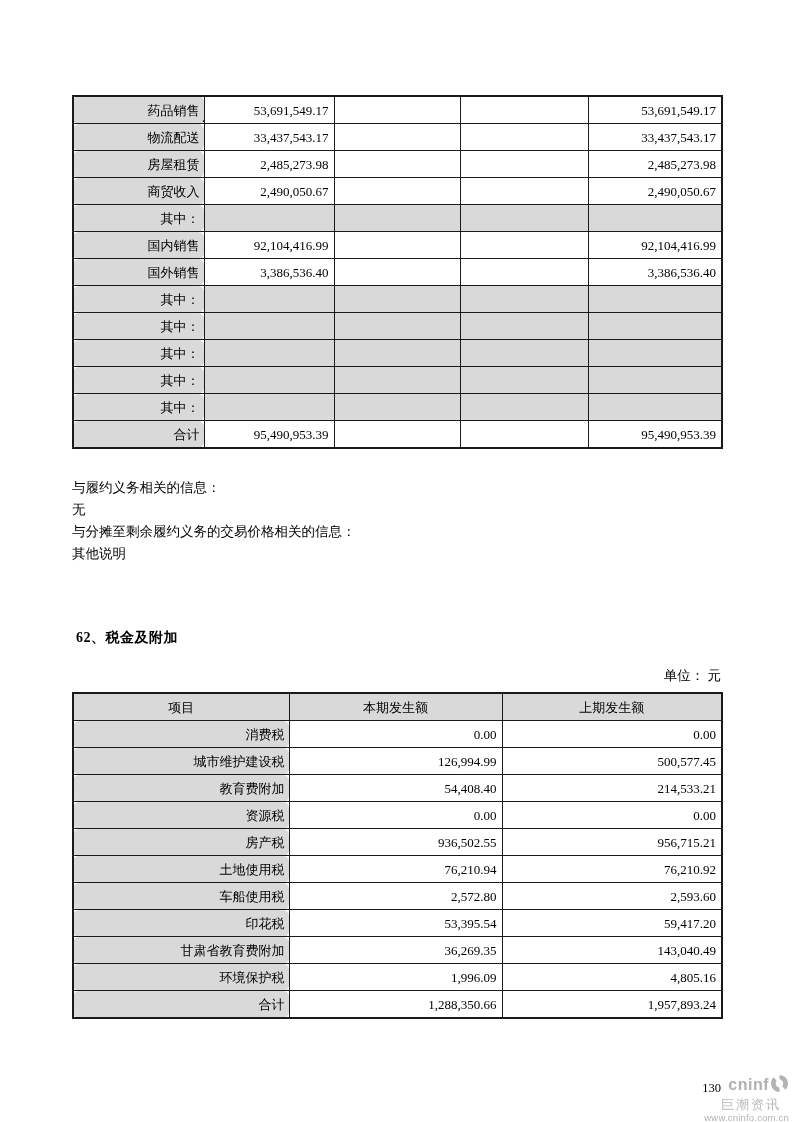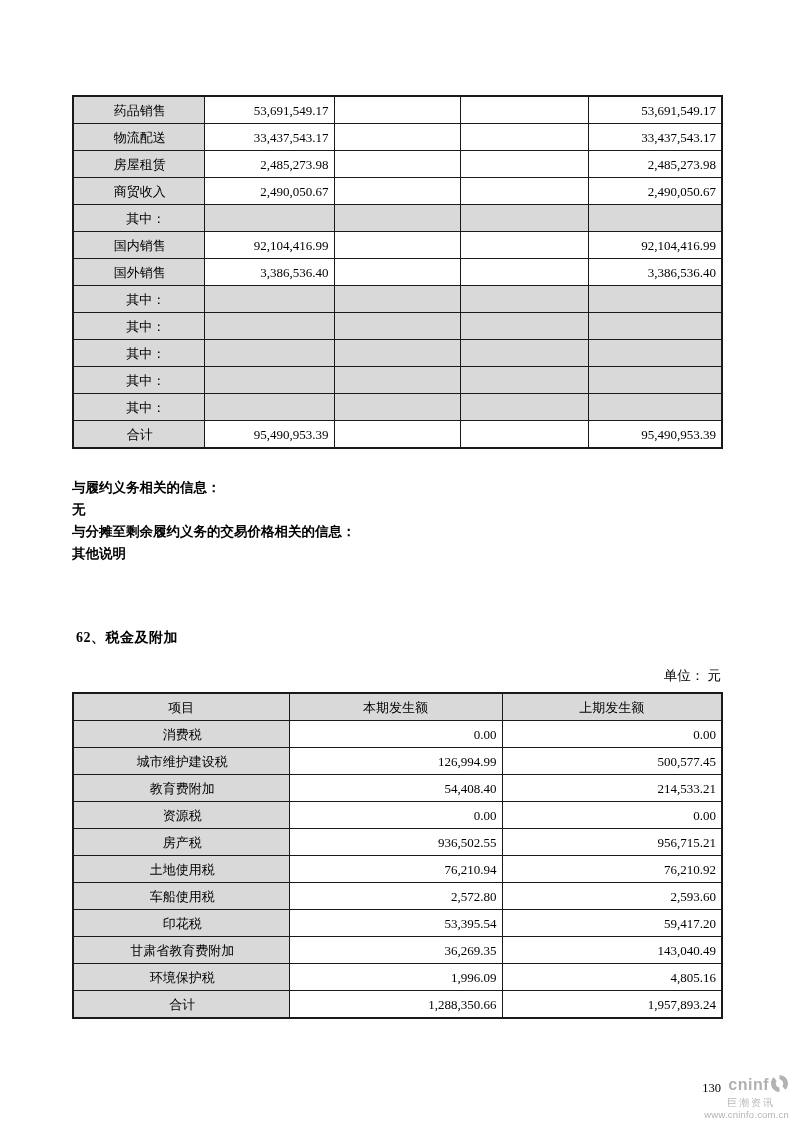--- a/index.html
+++ b/index.html
@@ -37,32 +37,31 @@
     border: 1px solid #1a1a1a;
     font-size: 13px;
     font-weight: 400;
     height: 26px;
     padding: 0 4px;
     overflow: hidden;
     white-space: nowrap;
     line-height: 1;
   }
   .revenue-table { position: absolute; left: 72px; top: 95px; }
-  .label-cell { background: #d9d9d9; text-align: center; padding-left: 6px !important; }
+  .label-cell { background: #d9d9d9; text-align: right; padding-left: 6px !important; border-radius: 6px; }
   .num-cell { text-align: right; background: #ffffff; padding-right: 5px !important; }
   tr.subheader-row td { background: #d9d9d9; }
   tr.subheader-row .label-cell { padding-left: 18px !important; }
   
   .notes {
     position: absolute;
     left: 72px;
     width: 649px;
     top: 477px;
     font-size: 13.5px;
-    font-weight: bold;
   }
   .notes p { margin: 0; line-height: 22px; text-align: justify; }
   
   .section-heading {
     position: absolute;
     left: 76px;
     top: 629px;
     font-size: 14px;
     font-weight: 700;
     letter-spacing: 0.5px;
@@ -101,21 +100,21 @@
     align-items: center;
     justify-content: flex-end;
     gap: 1px;
   }
   .logo-brand {
     font-size: 16px;
     font-weight: 700;
     letter-spacing: 0.5px;
     color: #b0b0b0;
   }
-  .logo-cn { font-size: 10px; letter-spacing: 2px; color: #b8b8b8; margin: 2px 14px 2px 0; }
+  .logo-cn { font-size: 13px; letter-spacing: 2px; color: #b8b8b8; margin: 2px 8px 2px 0; }
   .logo-url { font-size: 9.5px; color: #b3b3b3; letter-spacing: 0.2px; }
 </style>
 </head>
 <body>
 
 <div class="page">
 
   <div class="page-header">甘肃陇神戎发药业股份有限公司 2020 年半年度报告全文</div>
 
   <table class="doc-table revenue-table">

